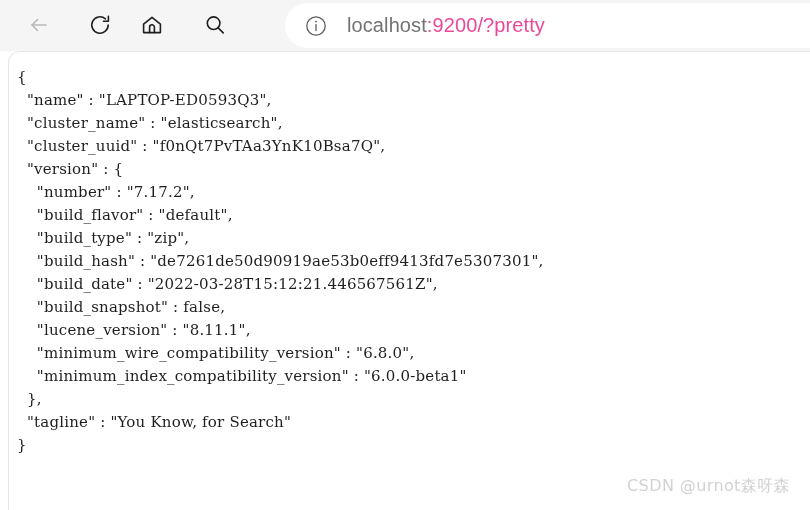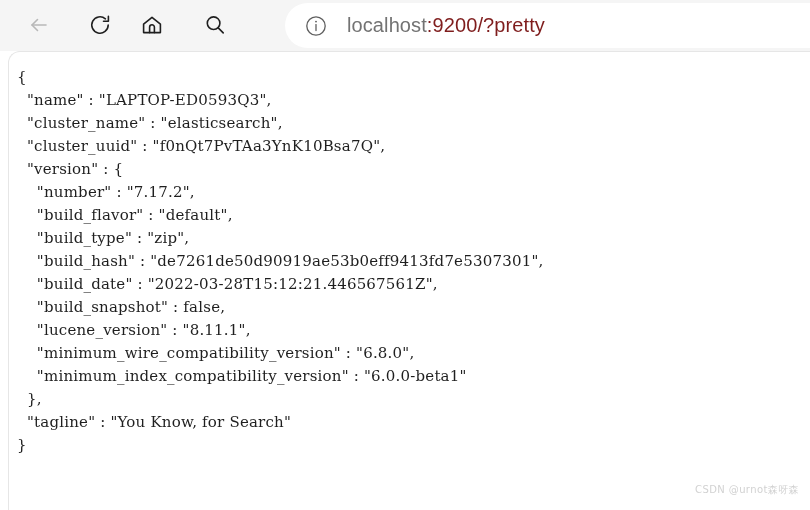--- a/index.html
+++ b/index.html
@@ -66,21 +66,21 @@
     justify-content: center;
   }
   #url-text {
     margin-left: 18px;
     font-size: 20px;
     letter-spacing: 0.1px;
     white-space: nowrap;
     font-family: "Liberation Sans", sans-serif;
   }
   #url-host { color: #737373; }
-  #url-path { color: #7f1d1d; }
+  #url-path { color: #ec4899; }
 
   
   #content-panel {
     position: absolute;
     left: 8px;
     top: 51px;
     width: 802px;
     height: 459px;
     background: #ffffff;
     border: 1px solid #e6e6e6;
@@ -100,23 +100,23 @@
     font-size: 15px;
     line-height: 23px;
     color: #1f1f1f;
     white-space: pre;
     letter-spacing: 0.2px;
   }
 
   
   #watermark {
     position: absolute;
-    right: 11px;
+    right: 20px;
     bottom: 13px;
-    font-size: 10px;
+    font-size: 16px;
     color: #d2d2d2;
     font-family: "DejaVu Sans", sans-serif;
     white-space: nowrap;
     letter-spacing: 0.4px;
   }
 </style>
 </head>
 <body>
 
 <div id="browser-chrome">

